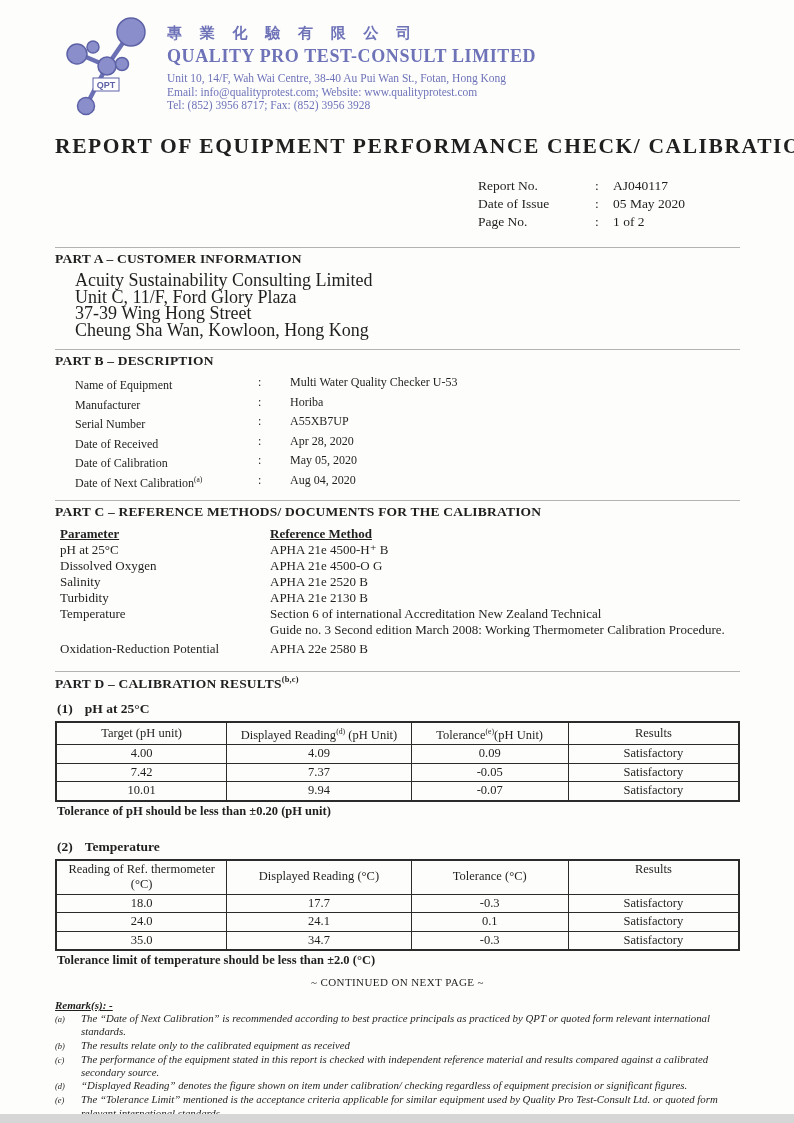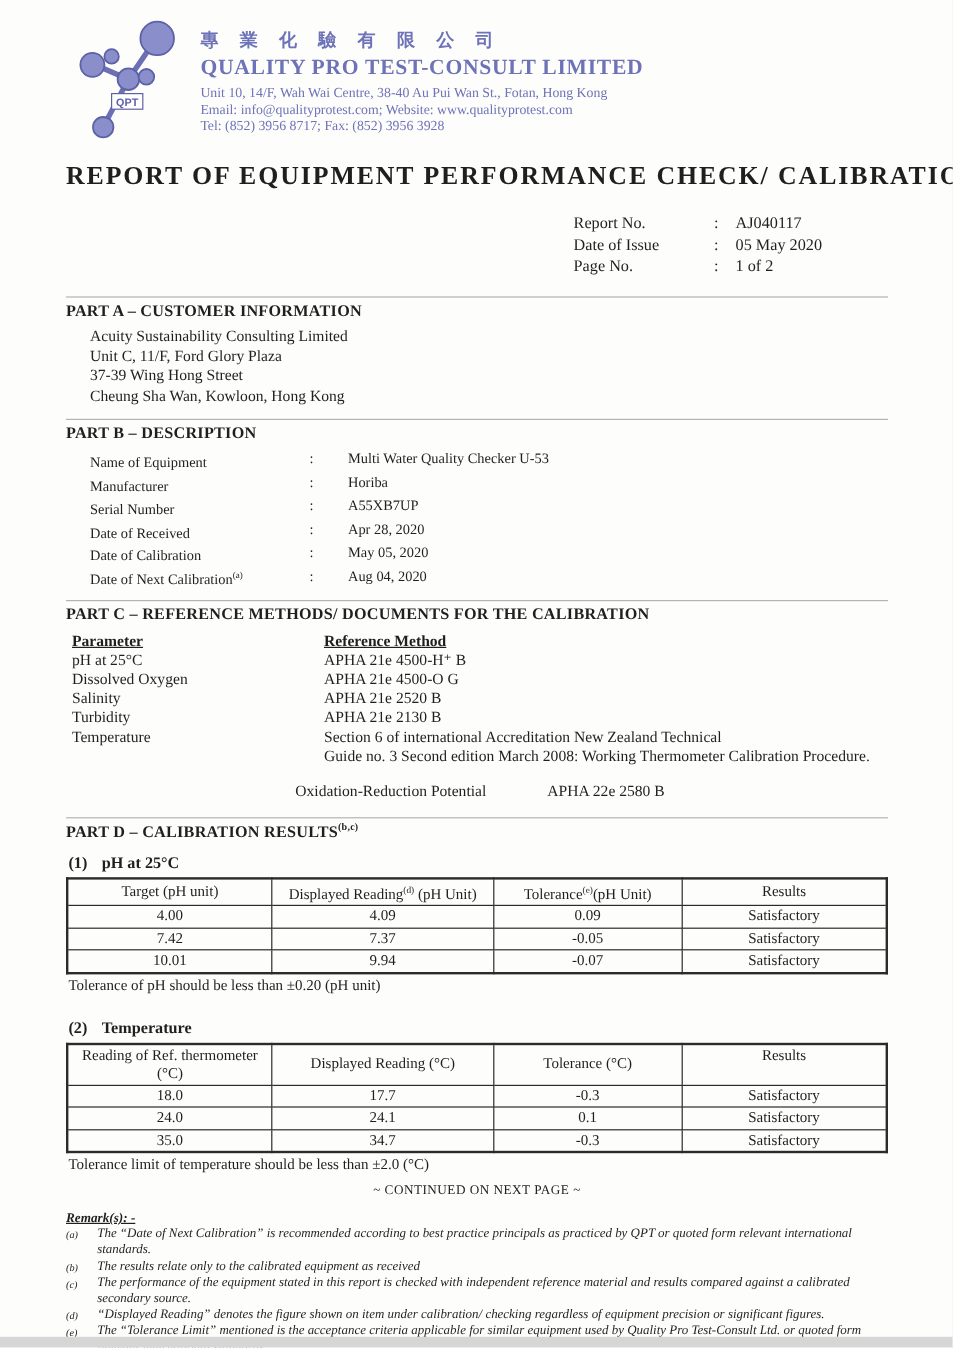--- a/index.html
+++ b/index.html
@@ -20,45 +20,45 @@
   
   .title { font-size:21.5px; font-weight:bold; letter-spacing:1.6px; margin-top:18px; white-space:nowrap; }
   .report-info { margin-top:18px; margin-left:423px; font-size:13.5px; }
   .ri-row { display:flex; line-height:18px; }
   .ri-label { width:117px; }
   .ri-colon { width:18px; }
   
   .part { border-top:1px solid #b3b3b3; }
   .part-heading { font-size:13.5px; font-weight:bold; letter-spacing:0.2px; padding-top:3px; }
   .part-a { margin-top:16px; }
-  .pa-lines { margin-top:5px; padding-left:20px; font-size:13px; line-height:16.5px; }
+  .pa-lines { margin-top:5px; padding-left:20px; font-size:18px; line-height:16.5px; }
   .part-b { margin-top:11px; }
   .pb-rows { margin-top:5px; padding-left:20px; font-size:12px; }
   .pb-row { display:flex; line-height:16.5px; }
   .pb-label { width:183px; }
   .pb-colon { width:32px; text-align:left; }
   .part-c { margin-top:9px; }
   .pc-grid { margin-top:6px; padding-left:5px; font-size:13px; }
   .pc-hrow { display:flex; font-weight:bold; line-height:16px; }
   .pc-row { display:flex; line-height:16px; }
   .pc-param { width:210px; flex:0 0 auto; }
   .pc-method { white-space:pre-line; }
   .pc-underline { text-decoration:underline; }
-  .pc-row-last { margin-top:13px;justify-content:center; }
+  .pc-row-last { margin-top:3px; }
   .part-d { margin-top:14px; }
   .subsec-title { font-size:13.5px; font-weight:bold; margin-top:9px; display:flex; gap:12px; padding-left:2px; }
   sup { font-size:0.62em; }
   
   table.cal { border-collapse:collapse; width:100%; margin-top:4px; table-layout:fixed; }
   table.cal th, table.cal td {
     border:1px solid #2b2b2b; font-size:12.5px; font-weight:normal;
     text-align:center; padding:1px 3px; line-height:15.5px;
   }
   table.cal { border:2px solid #2b2b2b;padding-left:20px; }
-  .note { font-size:12.5px; margin-top:2px; padding-left:2px; }
+  .note { font-size:12.5px; margin-top:2px; padding-left:2px;font-weight:bold; }
   .th-top { vertical-align:top; }
   .th-twoline span { display:block; }
   
   .continued { text-align:center; font-size:11px; margin-top:8px; letter-spacing:0.4px; }
   .remarks { margin-top:10px; }
   .remarks-heading { font-size:11px; font-weight:bold; font-style:italic; text-decoration:underline; line-height:14px; }
   .remark-row { display:flex; font-size:10.8px; font-style:italic; line-height:13.2px; }
   .remark-marker { width:26px; flex:0 0 auto; font-size:8.5px; padding-top:1px; }
   .scan-strip { position:absolute; left:0; right:0; bottom:0; height:9px; background:#d6d6d6; }
 </style>

